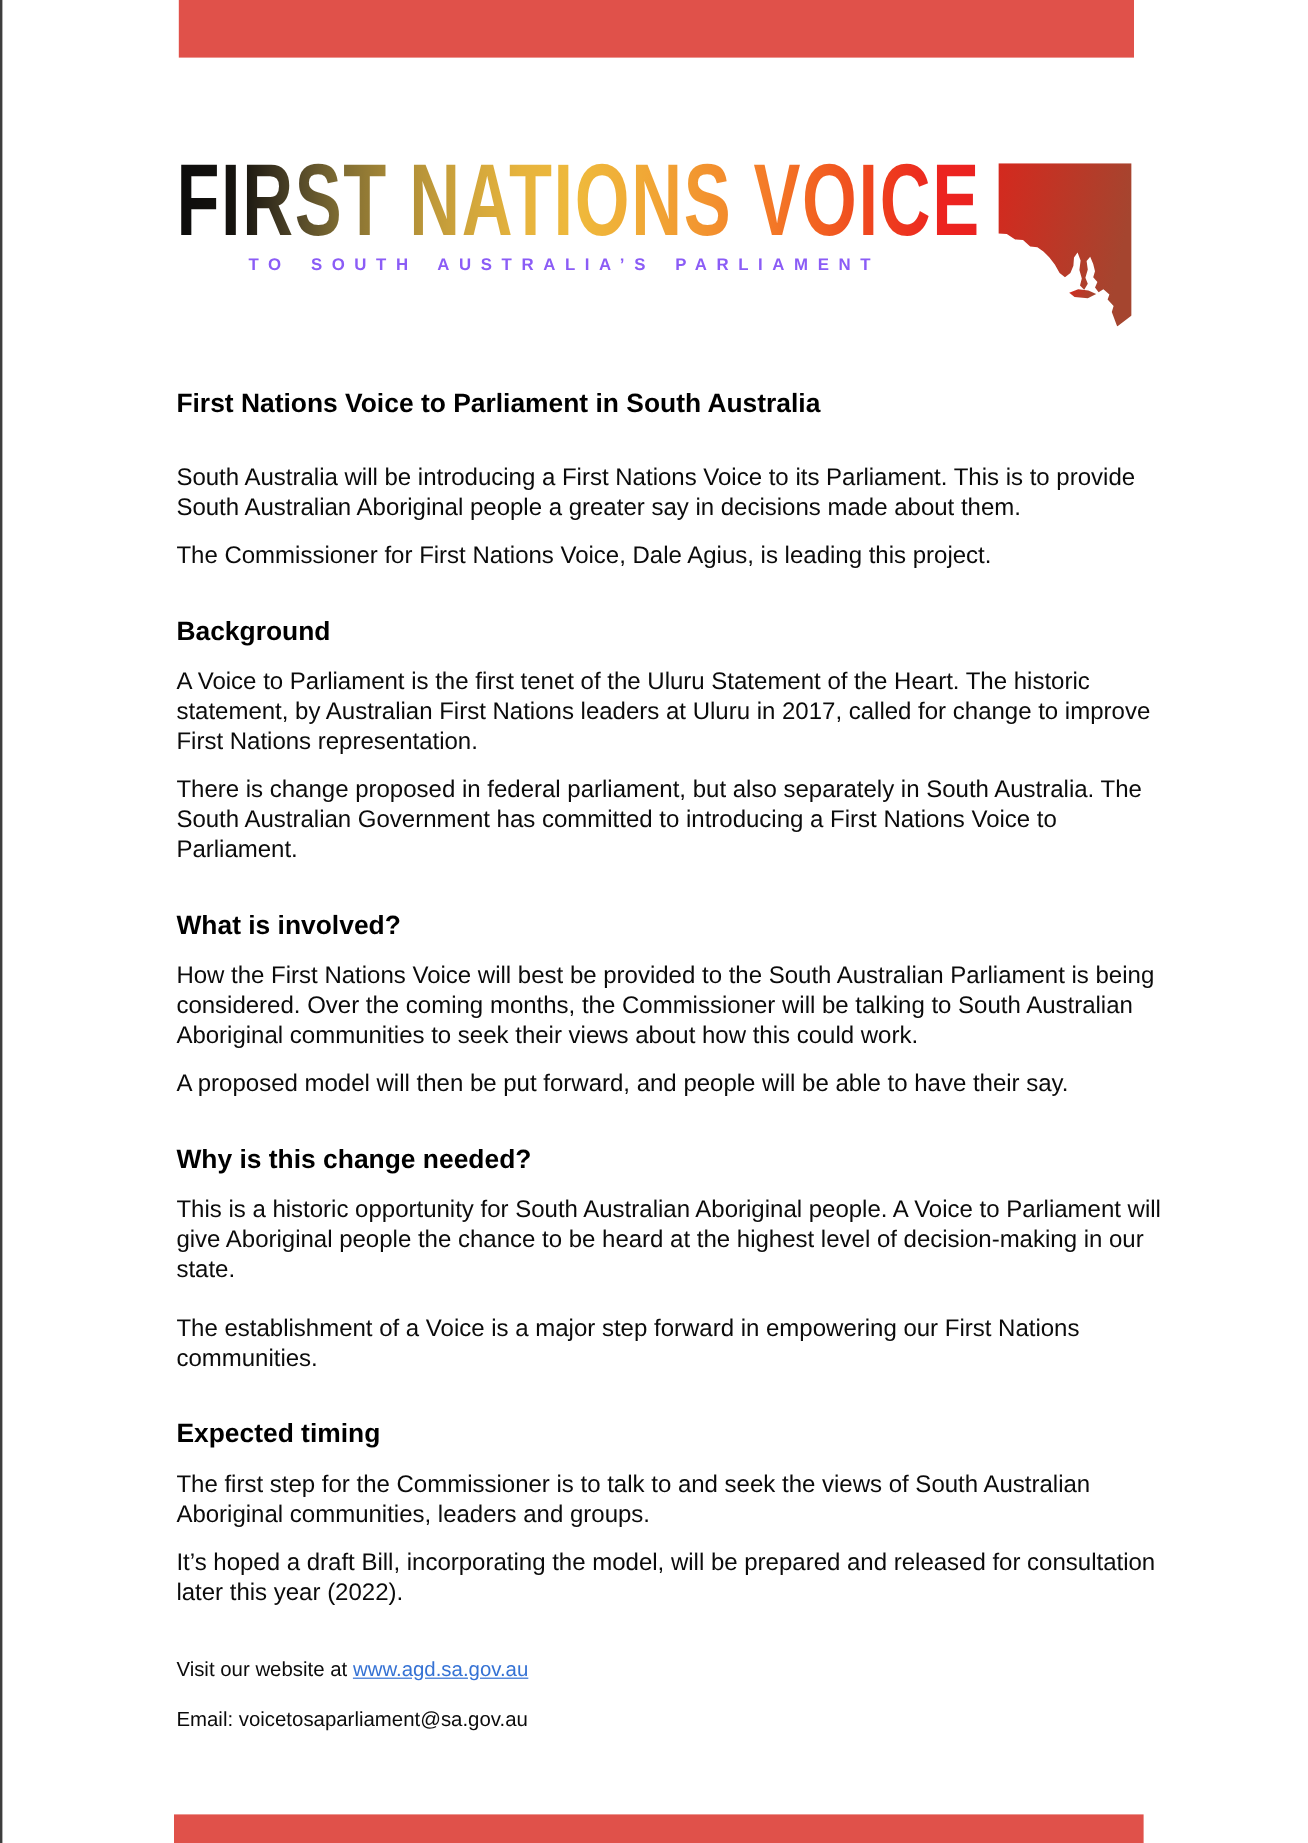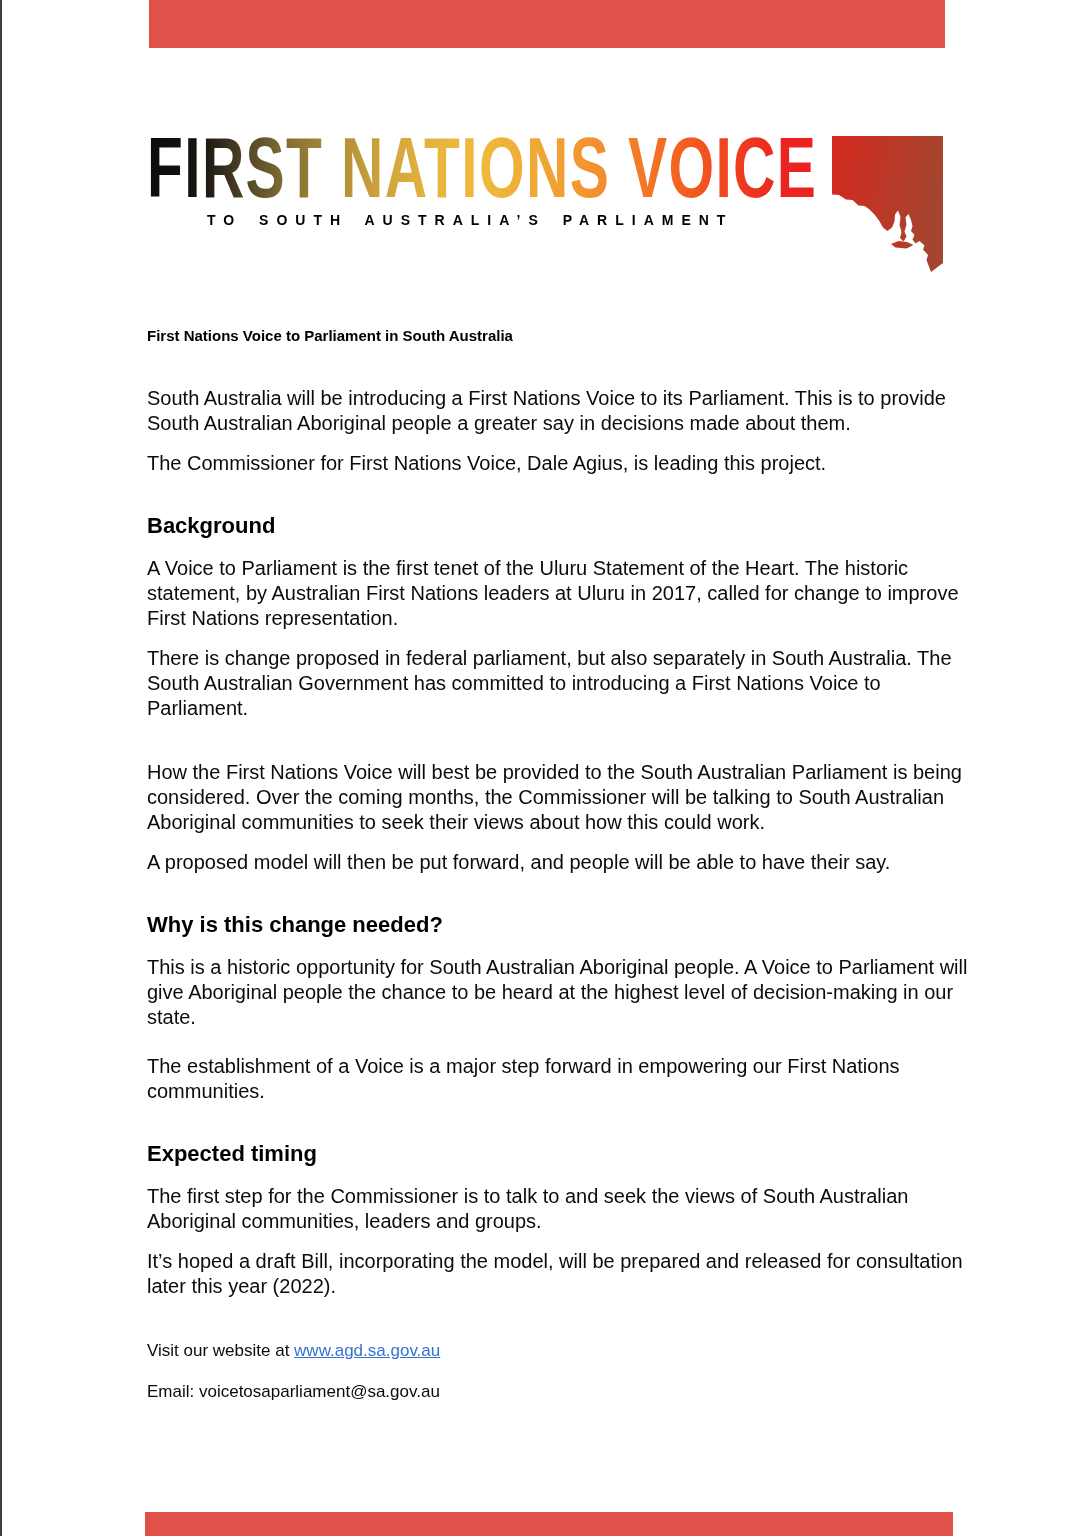--- a/index.html
+++ b/index.html
@@ -43,21 +43,21 @@
   }
   .logo-map {
     position:absolute; left:832px; top:136px; width:111px; height:136px;
   }
 
   
   .content {
     position:absolute; left:147px; top:322px; width:824px;
   }
   .doc-title {
-    font-size:15px; line-height:28px; font-weight:700;
+    font-size:22px; line-height:28px; font-weight:700;
     margin:0 0 36px 0; color:#000;
   }
   .body-para {
     font-size:20px; line-height:25px; margin:15px 0 0 0; color:#0b0b0b;
   }
   .body-para:first-of-type { margin-top:0; }
   .doc-section { margin-top:39px; }
   .section-heading {
     font-size:22px; line-height:22px; font-weight:700; margin:0; color:#000;
   }
@@ -76,21 +76,21 @@
 <body>
 
 <div class="page">
 
   <div class="left-edge"></div>
 
   <div class="banner-top" style="background: rgb(224, 81, 74);"></div>
 
   <div class="logo-title" style="background-image: linear-gradient(90deg, rgb(12, 12, 12) 0%, rgb(23, 20, 15) 8%, rgb(74, 64, 38) 14%, rgb(124, 106, 50) 20%, rgb(169, 138, 55) 27%, rgb(205, 163, 59) 35%, rgb(231, 180, 61) 43%, rgb(239, 185, 60) 50%, rgb(240, 171, 55) 57%, rgb(242, 153, 49) 64%, rgb(244, 128, 41) 72%, rgb(242, 97, 33) 80%, rgb(238, 62, 30) 88%, rgb(236, 36, 32) 95%, rgb(235, 34, 32) 100%);">FIRST NATIONS VOICE</div>
 
-  <div class="logo-subtitle" style="color: #000000; text-align: right;">TO SOUTH AUSTRALIA’S PARLIAMENT</div>
+  <div class="logo-subtitle" style="color: #8b5cf6; text-align: right;">TO SOUTH AUSTRALIA’S PARLIAMENT</div>
 
   <svg class="logo-map" viewBox="0 0 111 136" preserveAspectRatio="none" aria-hidden="true">
     <defs>
       <linearGradient id="samap" x1="0" y1="0" x2="1" y2="0.25">
         <stop id="samap-stop1" offset="0" stop-color="#d4291e"></stop>
         <stop id="samap-stop2" offset="1" stop-color="#a5452f"></stop>
       </linearGradient>
     </defs>
     <path fill="url(#samap)" d="M0 0 L111 0 L111 127 L99 136
       L94.5 124 L96 119 L91 113.5 L92.5 109.5 L87.5 105
@@ -110,20 +110,21 @@
     <p class="body-para">South Australia will be introducing a First Nations Voice to its Parliament. This is to provide South Australian Aboriginal people a greater say in decisions made about them.</p>
     <p class="body-para">The Commissioner for First Nations Voice, Dale Agius, is leading this project.</p>
 
     <div id="sections">
         <section class="doc-section">
           <h2 class="section-heading">Background</h2>
           <p class="body-para">A Voice to Parliament is the first tenet of the Uluru Statement of the Heart. The historic statement, by Australian First Nations leaders at Uluru in 2017, called for change to improve First Nations representation.</p>
           <p class="body-para">There is change proposed in federal parliament, but also separately in South Australia. The South Australian Government has committed to introducing a First Nations Voice to Parliament.</p>
         </section>
         <section class="doc-section">
+          <h2 class="section-heading">What is involved?</h2>
           <p class="body-para">How the First Nations Voice will best be provided to the South Australian Parliament is being considered. Over the coming months, the Commissioner will be talking to South Australian Aboriginal communities to seek their views about how this could work.</p>
           <p class="body-para">A proposed model will then be put forward, and people will be able to have their say.</p>
         </section>
         <section class="doc-section">
           <h2 class="section-heading">Why is this change needed?</h2>
           <p class="body-para">This is a historic opportunity for South Australian Aboriginal people. A Voice to Parliament will give Aboriginal people the chance to be heard at the highest level of decision-making in our state.</p>
           <p class="body-para">The establishment of a Voice is a major step forward in empowering our First Nations communities.</p>
         </section>
         <section class="doc-section">
           <h2 class="section-heading">Expected timing</h2>

